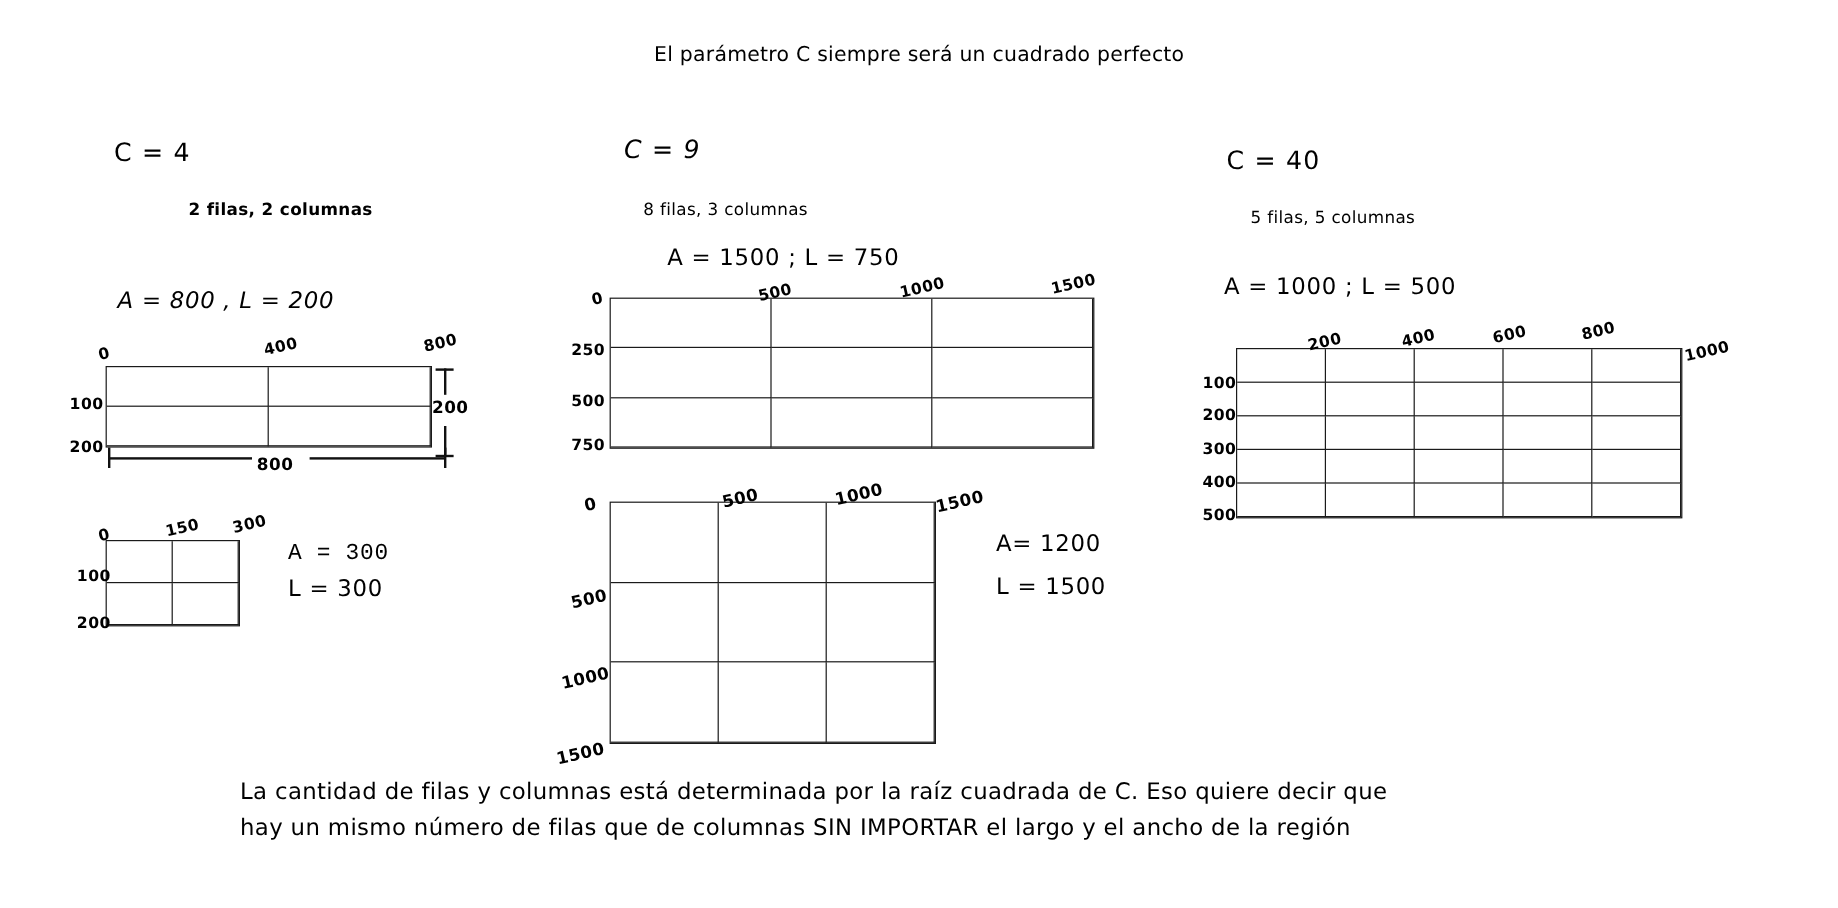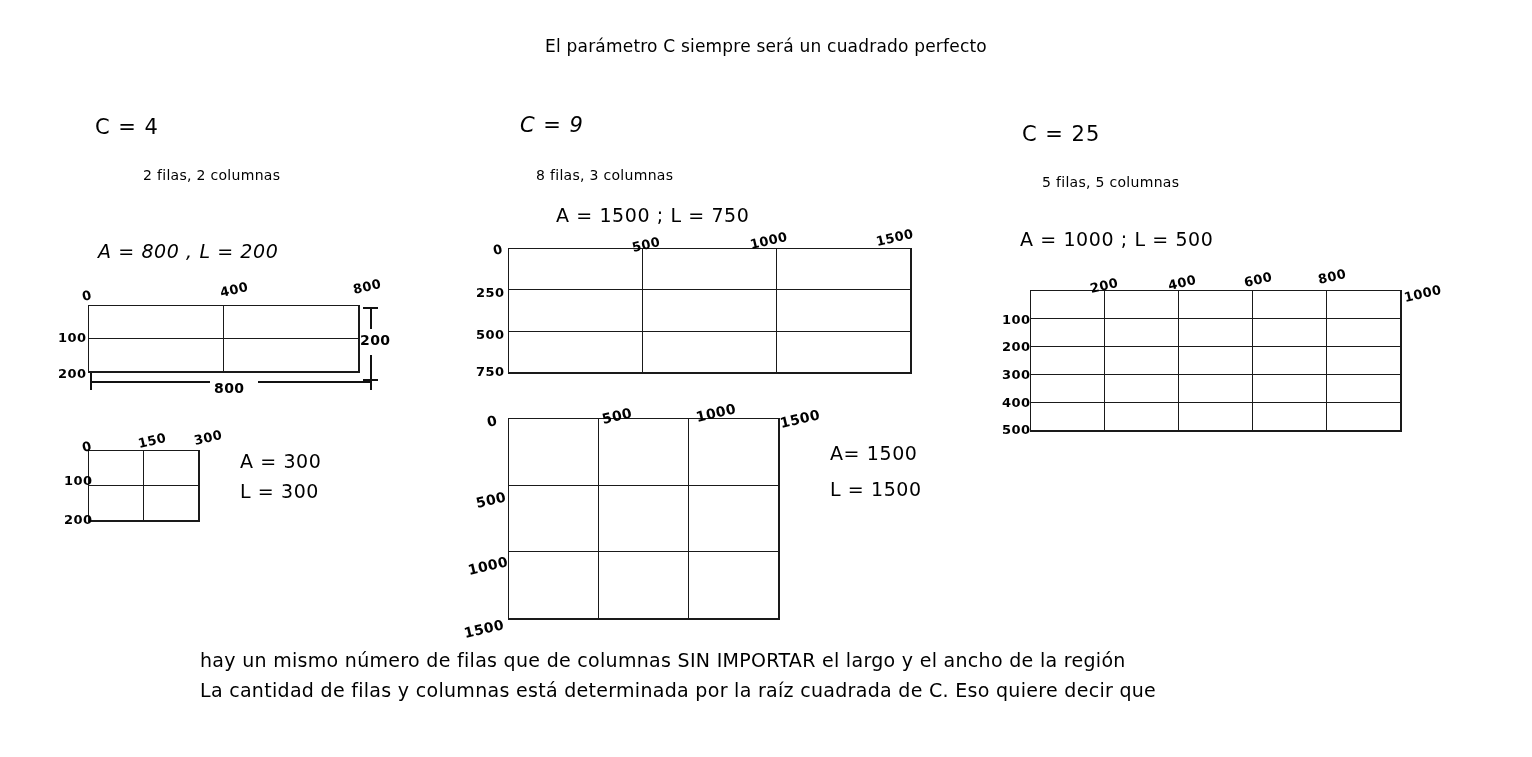--- a/index.html
+++ b/index.html
@@ -83,21 +83,21 @@
     line-height: 30px;
     letter-spacing: 0.3px;
   }
 </style>
 </head>
 <body>
 
 <div class="abs title">El parámetro C siempre será un cuadrado perfecto</div>
 
 <div class="abs case-label" style="left:95px; top:115px;">C = 4</div>
-<div class="abs case-sub" style="left:143px; top:167px;">2 filas, 2 columnas</div>
+<div class="abs case-sub" style="left:157px; top:167px;font-weight:bold;">2 filas, 2 columnas</div>
 <div class="abs note" style="left:98px; top:240px;font-style:italic;">A = 800  ,  L = 200</div>
 
 <div class="grid" style="left:88px; top:305px; width:272px; height:68px; grid-template-columns:1fr 1fr; grid-template-rows:1fr 1fr;">
   <div></div>
   <div></div>
   <div></div>
   <div></div>
 </div>
 <div class="abs tick rot" style="left:84px; top:289px;">0</div>
 <div class="abs tick rot" style="left:222px; top:285px;">400</div>
@@ -121,21 +121,21 @@
   <div></div>
   <div></div>
   <div></div>
   <div></div>
 </div>
 <div class="abs tick rot" style="left:84px; top:440px;">0</div>
 <div class="abs tick rot" style="left:140px; top:436px;">150</div>
 <div class="abs tick rot" style="left:196px; top:433px;">300</div>
 <div class="abs tick" style="left:64px; top:473px;">100</div>
 <div class="abs tick" style="left:64px; top:512px;">200</div>
-<div class="abs note" style="left:240px; top:450px;">A = 300</div>
+<div class="abs note" style="left:240px; top:450px;font-family:Liberation Mono, monospace;">A = 300</div>
 <div class="abs note" style="left:240px; top:480px;">L = 300</div>
 
 <div class="abs case-label" style="left:520px; top:113px;font-style:italic;">C = 9</div>
 <div class="abs case-sub" style="left:536px; top:167px;">8 filas, 3 columnas</div>
 <div class="abs note" style="left:556px; top:204px;text-align:right;">A = 1500 ;  L = 750</div>
 
 <div class="grid" style="left:508px; top:248px; width:404px; height:126px; grid-template-columns:1fr 1fr 1fr; grid-template-rows:1fr 1fr 1fr;">
   <div></div>
     <div></div>
     <div></div>
@@ -165,24 +165,24 @@
     <div></div>
     <div></div>
 </div>
 <div class="abs tick big rot" style="left:489px; top:414px;">0</div>
 <div class="abs tick big rot" style="left:604px; top:411px;">500</div>
 <div class="abs tick big rot" style="left:698px; top:409px;">1000</div>
 <div class="abs tick big rot" style="left:782px; top:415px;">1500</div>
 <div class="abs tick big rot" style="left:478px; top:495px;">500</div>
 <div class="abs tick big rot" style="left:470px; top:562px;">1000</div>
 <div class="abs tick big rot" style="left:466px; top:625px;">1500</div>
-<div class="abs note" style="left:830px; top:442px;">A= 1500</div>
+<div class="abs note" style="left:830px; top:442px;">A= 1200</div>
 <div class="abs note" style="left:830px; top:478px;">L = 1500</div>
 
-<div class="abs case-label" style="left:1022px; top:122px;">C = 25</div>
+<div class="abs case-label" style="left:1022px; top:122px;">C = 40</div>
 <div class="abs case-sub" style="left:1042px; top:174px;">5 filas, 5 columnas</div>
 <div class="abs note" style="left:1020px; top:228px;">A = 1000  ;   L = 500</div>
 
 <div class="grid thin" style="left:1030px; top:290px; width:372px; height:142px; grid-template-columns:repeat(5,1fr); grid-template-rows:repeat(5,1fr);">
   <div></div>
     <div></div>
     <div></div>
     <div></div>
     <div></div>
   <div></div>
@@ -211,15 +211,15 @@
 <div class="abs tick rot" style="left:1246px; top:275px;">600</div>
 <div class="abs tick rot" style="left:1320px; top:272px;">800</div>
 <div class="abs tick rot" style="left:1406px; top:290px;">1000</div>
 <div class="abs tick" style="left:1002px; top:312px;">100</div>
 <div class="abs tick" style="left:1002px; top:339px;">200</div>
 <div class="abs tick" style="left:1002px; top:367px;">300</div>
 <div class="abs tick" style="left:1002px; top:395px;">400</div>
 <div class="abs tick" style="left:1002px; top:422px;">500</div>
 
 <div class="abs bottom-note">
+  <div>La cantidad de filas y columnas está determinada por la raíz cuadrada de C. Eso quiere decir que</div>
   <div>hay un mismo número de filas que de columnas SIN IMPORTAR el largo y el ancho de la región</div>
-  <div>La cantidad de filas y columnas está determinada por la raíz cuadrada de C. Eso quiere decir que</div>
 </div>
 
 </body></html>

